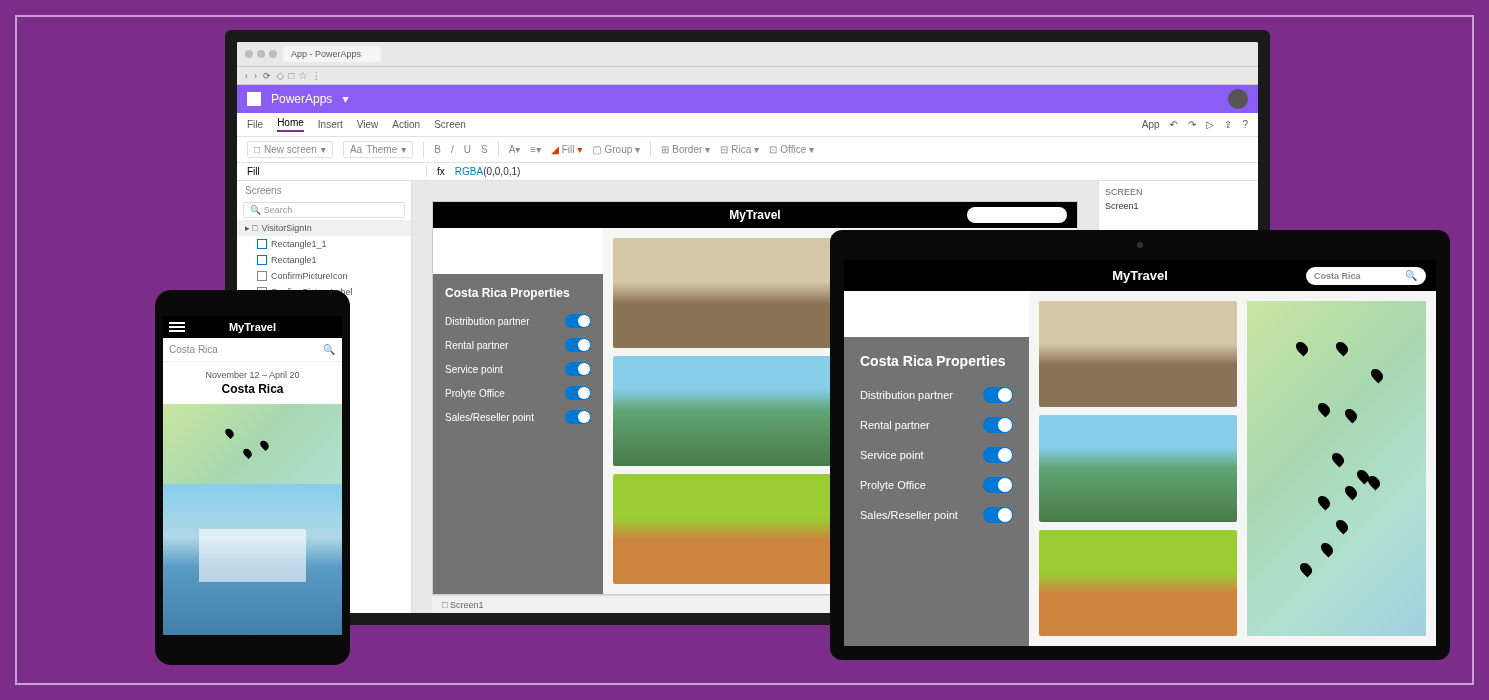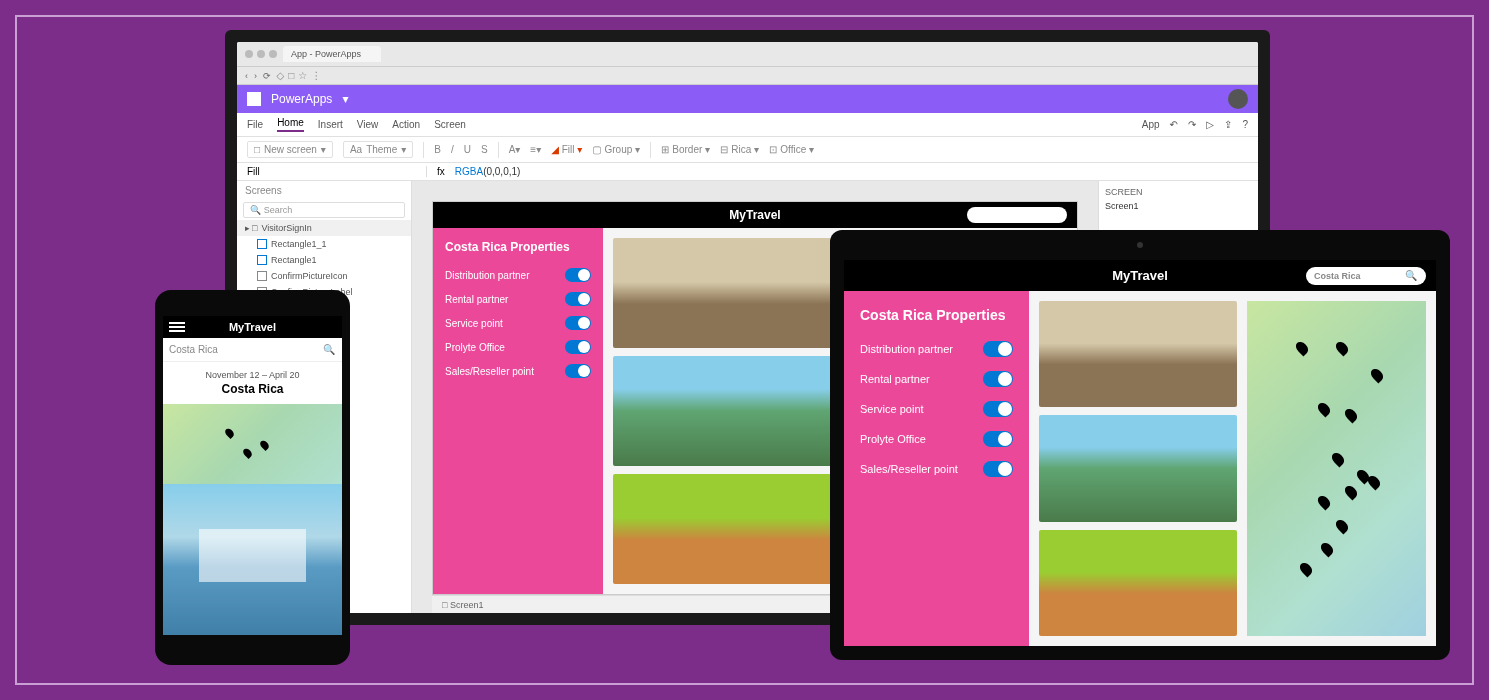--- a/index.html
+++ b/index.html
@@ -48,21 +48,21 @@
 .tree-icon.blue { border-color: #0078d4; }
 
 .canvas-area { flex: 1; background: #e8e8e8; padding: 20px 20px 0 20px; position: relative; display: flex; flex-direction: column; }
 .right-panel { width: 160px; background: #fff; border-left: 1px solid #ddd; font-size: 9px; color: #666; padding: 6px; }
 
 
 .app-preview { flex: 1; background: #fff; display: flex; flex-direction: column; border: 1px solid #ccc; }
 .app-header { background: #000; color: #fff; text-align: center; padding: 6px; font-size: 12px; font-weight: bold; display: flex; align-items: center; justify-content: center; position: relative; }
 .app-searchbox { position: absolute; right: 10px; background: #fff; border-radius: 10px; width: 100px; height: 16px; }
 .app-body { flex: 1; display: flex; }
-.app-sidebar { width: 170px; background: #ec4899; padding: 12px; color: #fff; }
+.app-sidebar { width: 170px; background: #737373; padding: 12px; color: #fff; margin-top: 46px; }
 .app-sidebar h3 { font-size: 12px; margin-bottom: 14px; color: #fff; }
 .filter-row { display: flex; justify-content: space-between; align-items: center; margin-bottom: 10px; font-size: 10px; }
 .toggle { width: 26px; height: 14px; background: #0078d4; border-radius: 7px; position: relative; }
 .toggle::after { content: ""; position: absolute; right: 1px; top: 1px; width: 12px; height: 12px; background: #fff; border-radius: 50%; }
 .app-gallery { flex: 1; padding: 10px; display: flex; gap: 10px; background: #f5f5f5; }
 .gallery-col { flex: 1; display: flex; flex-direction: column; gap: 8px; }
 .gallery-img { flex: 1; border-radius: 2px; }
 .img-chairs { background: linear-gradient(to bottom, #d4c8a8 40%, #8b7355 60%); }
 .img-house { background: linear-gradient(to bottom, #87ceeb 30%, #5fa572 50%, #4a7a4a 100%); }
 .img-room { background: linear-gradient(to bottom, #9acd32 40%, #cd853f 60%); }

